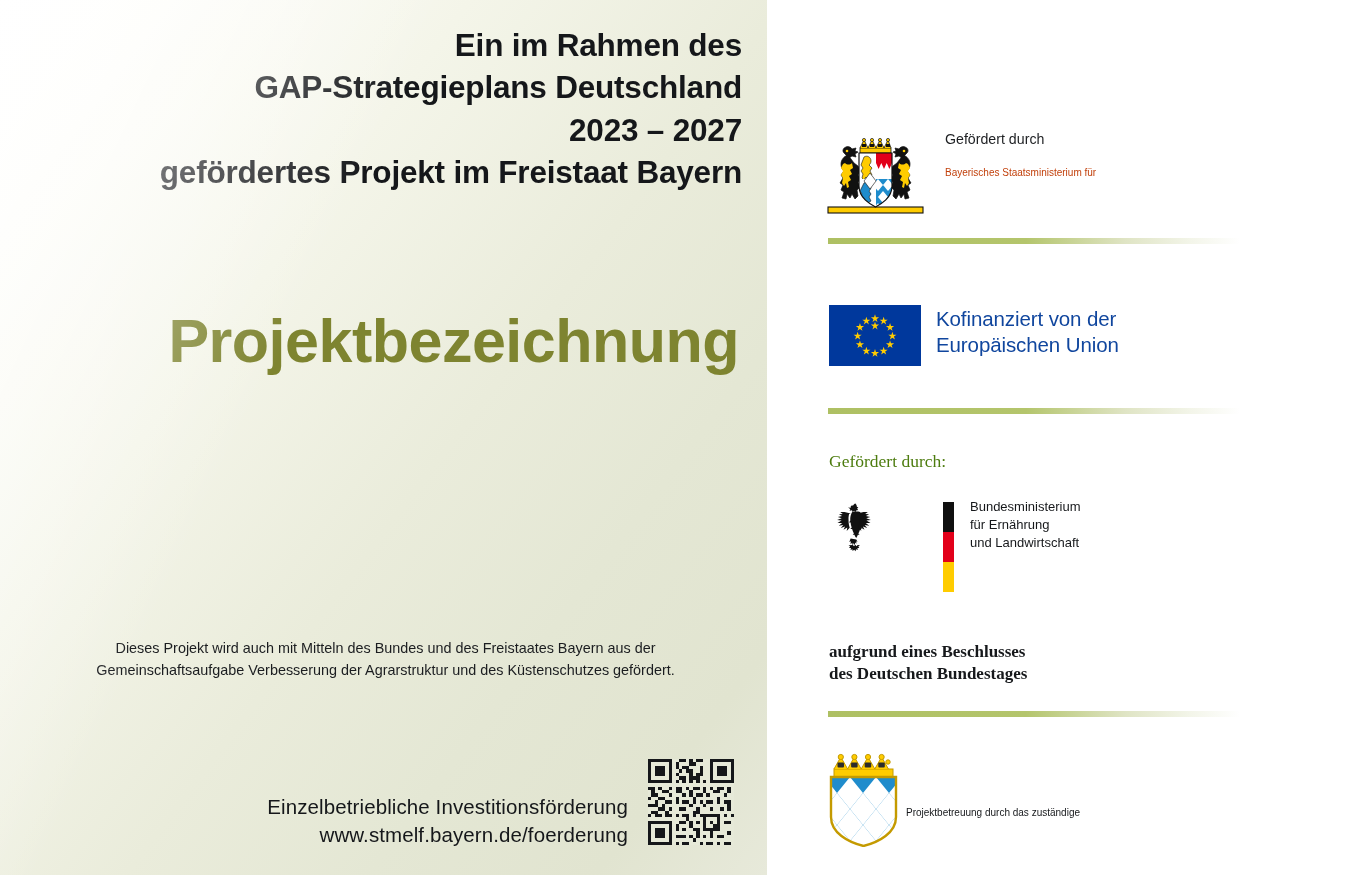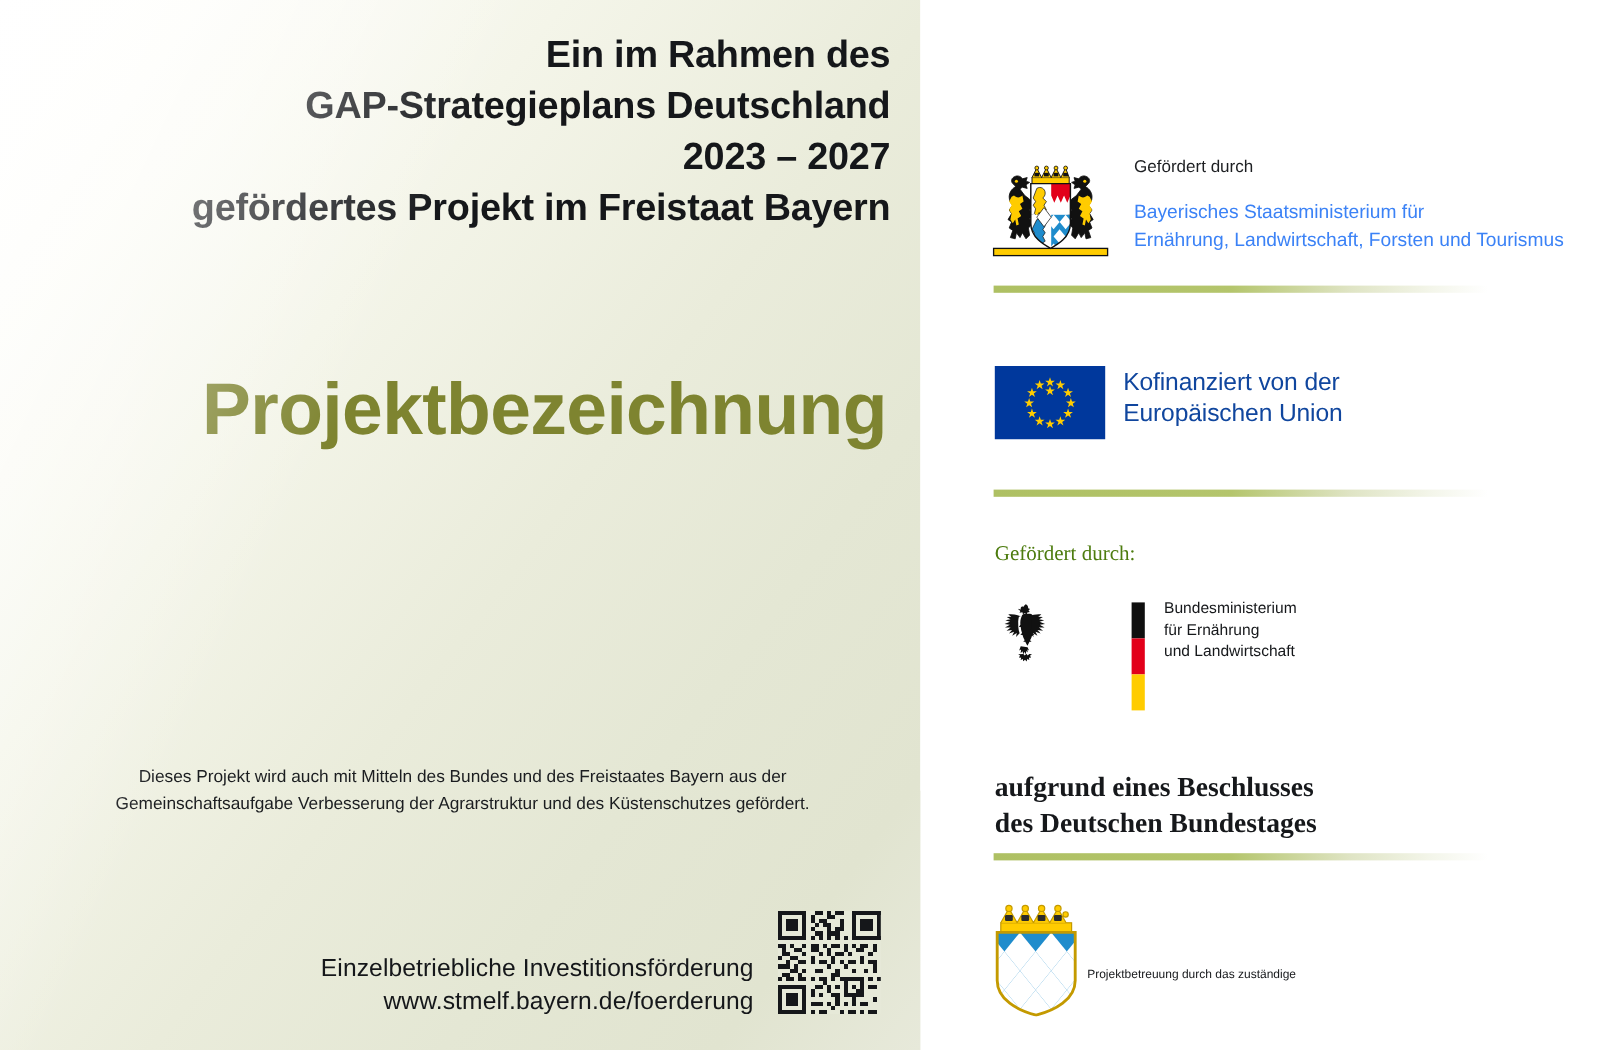--- a/index.html
+++ b/index.html
@@ -87,21 +87,21 @@
   .divider.d3{ top:711px; }
 
   
   .blk-stmelf{ position:absolute; left:0; top:0; width:585px; }
   .bav-arms{ position:absolute; left:59px; top:133px; width:99px; height:84px; }
   .stmelf-text{ position:absolute; left:178px; top:130px; width:400px; }
   .stmelf-text .kicker{
     font-size:14.2px; color:#1d1f22; line-height:1.3; margin-bottom:18px;
   }
   .stmelf-text .ministry{
-    font-size:16px; color:#3b82f6; line-height:1.44;
+    font-size:10px; color:#c2410c; line-height:1.44;
   }
   .stmelf-text .ministry span{ display:block; white-space:nowrap; }
 
   
   .blk-eu{ position:absolute; left:0; top:0; width:585px; }
   .eu-flag{
     position:absolute; left:62px; top:305px; width:92px; height:61px;
     background:#00389c;
   }
   .eu-flag svg{ display:block; width:92px; height:61px; }
@@ -127,21 +127,21 @@
   .flagbar .g{ background:#ffcc00; }
   .bmel-name{
     position:absolute; left:203px; top:498px; width:330px;
     font-size:13px; line-height:1.38; color:#16181b;
   }
   .bmel-name span{ display:block; white-space:nowrap; }
   .bmel-foot{
     position:absolute; left:62px; top:641px; width:400px;
     font-family:"Liberation Serif", serif;
     font-weight:bold;
-    font-size:23px; line-height:1.32; color:#16181b;
+    font-size:17px; line-height:1.32; color:#16181b;
   }
   .bmel-foot span{ display:block; white-space:nowrap; }
 
   
   .blk-aelf{ position:absolute; left:0; top:0; width:585px; }
   .bav-shield{ position:absolute; left:59px; top:753px; width:75px; height:94px; }
   .aelf-text{
     position:absolute; left:139px; top:806px; width:430px;
     font-size:10px; line-height:1.45; color:#16181b;
   }
@@ -376,21 +376,20 @@
 
             <path d="M44 40l6 8-6 8-6-8z" fill="#fff" stroke="#111" stroke-width=".6"></path>
           </g>
           <path d="M33 20h33v33c0 12-11 18-16.5 21C44 71 33 65 33 53z" fill="none" stroke="#111" stroke-width="1.2"></path>
         </svg>
       </div>
       <div class="stmelf-text">
         <div class="kicker">Gefördert durch</div>
         <div class="ministry">
           <span>Bayerisches Staatsministerium für</span>
-          <span>Ernährung, Landwirtschaft, Forsten und Tourismus</span>
         </div>
       </div>
     </div>
 
     <div class="divider d1"></div>
 
     <div class="blk-eu">
       <div class="eu-flag">
         <svg viewBox="0 0 90 60" aria-hidden="true">
           <rect width="90" height="60" fill="#00389c"></rect>

